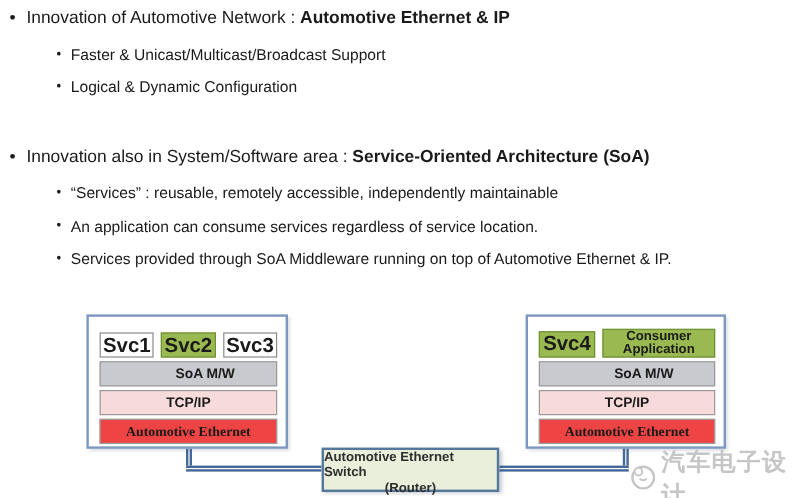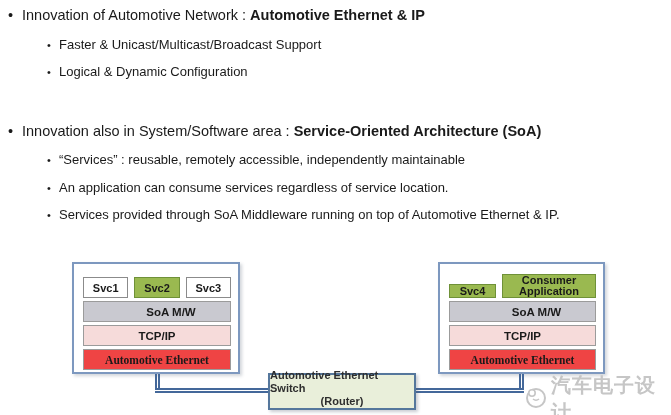--- a/index.html
+++ b/index.html
@@ -4,44 +4,44 @@
 <style>
   * { margin:0; padding:0; box-sizing:border-box; }
   html,body { background:#fff; }
   body { font-family:"Liberation Sans", sans-serif; color:#1a1a1a; }
   .slide { position:relative; width:671px; height:415px; background:#ffffff; overflow:hidden; }
 
   
   .line { position:absolute; display:flex; align-items:flex-start; white-space:nowrap; }
   .l1 { font-size:14.5px; line-height:19px; }
   .l1 .bullet { width:14px; flex:0 0 14px; }
-  .l2 { font-size:13px; line-height:17px; }
+  .l2 { font-size:13px; line-height:17px;align-items:center; }
   .l2 .bullet { width:12px; flex:0 0 12px; font-size:11px; padding-top:1px; }
   .bullet::before { content:"•"; }
   .emph { font-weight:bold; }
 
   
   .node { position:absolute; width:168px; height:112px; background:#ffffff;
           border:2px solid #7d98bf; box-shadow:2px 2px 3px rgba(80,90,110,0.25); }
   .svc-row { position:absolute; left:9px; right:7px; top:13px; height:21px; display:flex; gap:6px; }
   .svc-row.tall { top:9px; height:25px;align-items:flex-end; }
   .svc { flex:1; border:1.5px solid #8b8b8b; background:#ffffff; text-align:center;
-         font-size:11px; font-weight:bold; display:flex; align-items:center; justify-content:center; }
+         font-size:17px; font-weight:bold; display:flex; align-items:center; justify-content:center; }
   .svc.green { background:#9ab950; border-color:#6f9138; }
   .svc.two-line { font-size:11px; line-height:11px; white-space:normal; }
   .layer { position:absolute; left:9px; right:7px; height:21px; border:1.5px solid #9b9b9b;
            text-align:center; font-size:11.5px; font-weight:bold;
            display:flex; align-items:center; justify-content:center; }
   .layer.soa { top:37px; background:#c9c9d0;padding-left:28px; }
   .layer.tcp { top:61px; background:#f6dbda; }
   .layer.eth { top:85px; background:#ef4444;font-family:Liberation Serif, serif; }
 
   .switch-box { position:absolute; left:268px; top:373px; width:148px; height:37px;
                 background:#e9efda; border:2px solid #55779c; box-shadow:2px 2px 3px rgba(80,90,110,0.3);
-                display:flex; flex-direction:column; align-items:center; justify-content:flex-end;
+                display:flex; flex-direction:column; align-items:center; justify-content:space-between;
                 font-size:11px; font-weight:600; line-height:13px; color:#2e2e2e; }
 
   .conn { position:absolute; }
   .conn.v { width:0; border-left:5px double #44689a; }
   .conn.h { height:0; border-top:5px double #44689a; }
 
   
   .watermark { position:absolute; left:524px; top:372px; display:flex; align-items:center;
                gap:3px; color:#c6c6c6; }
   .watermark .wm-text { font-size:20px; letter-spacing:1px; font-weight:bold;

